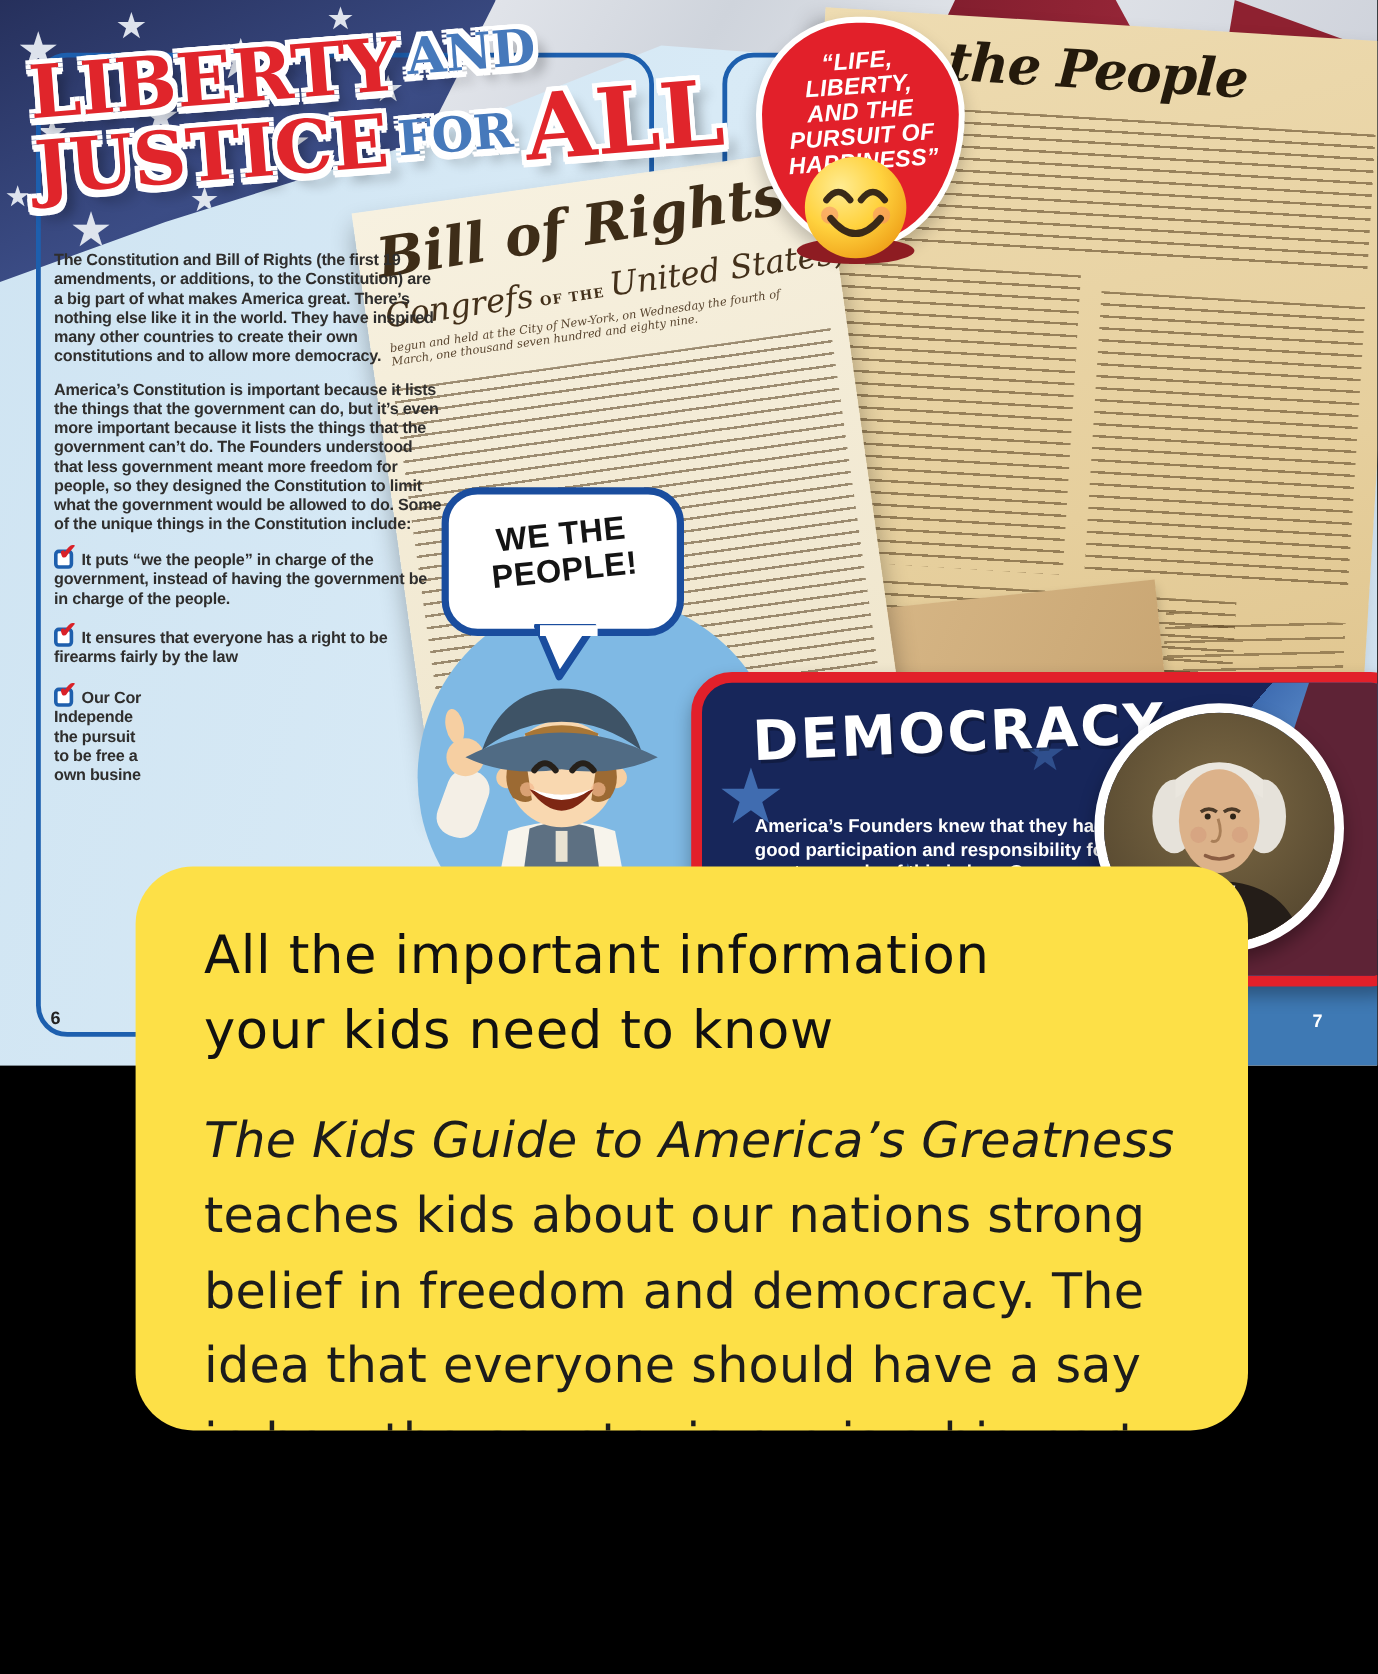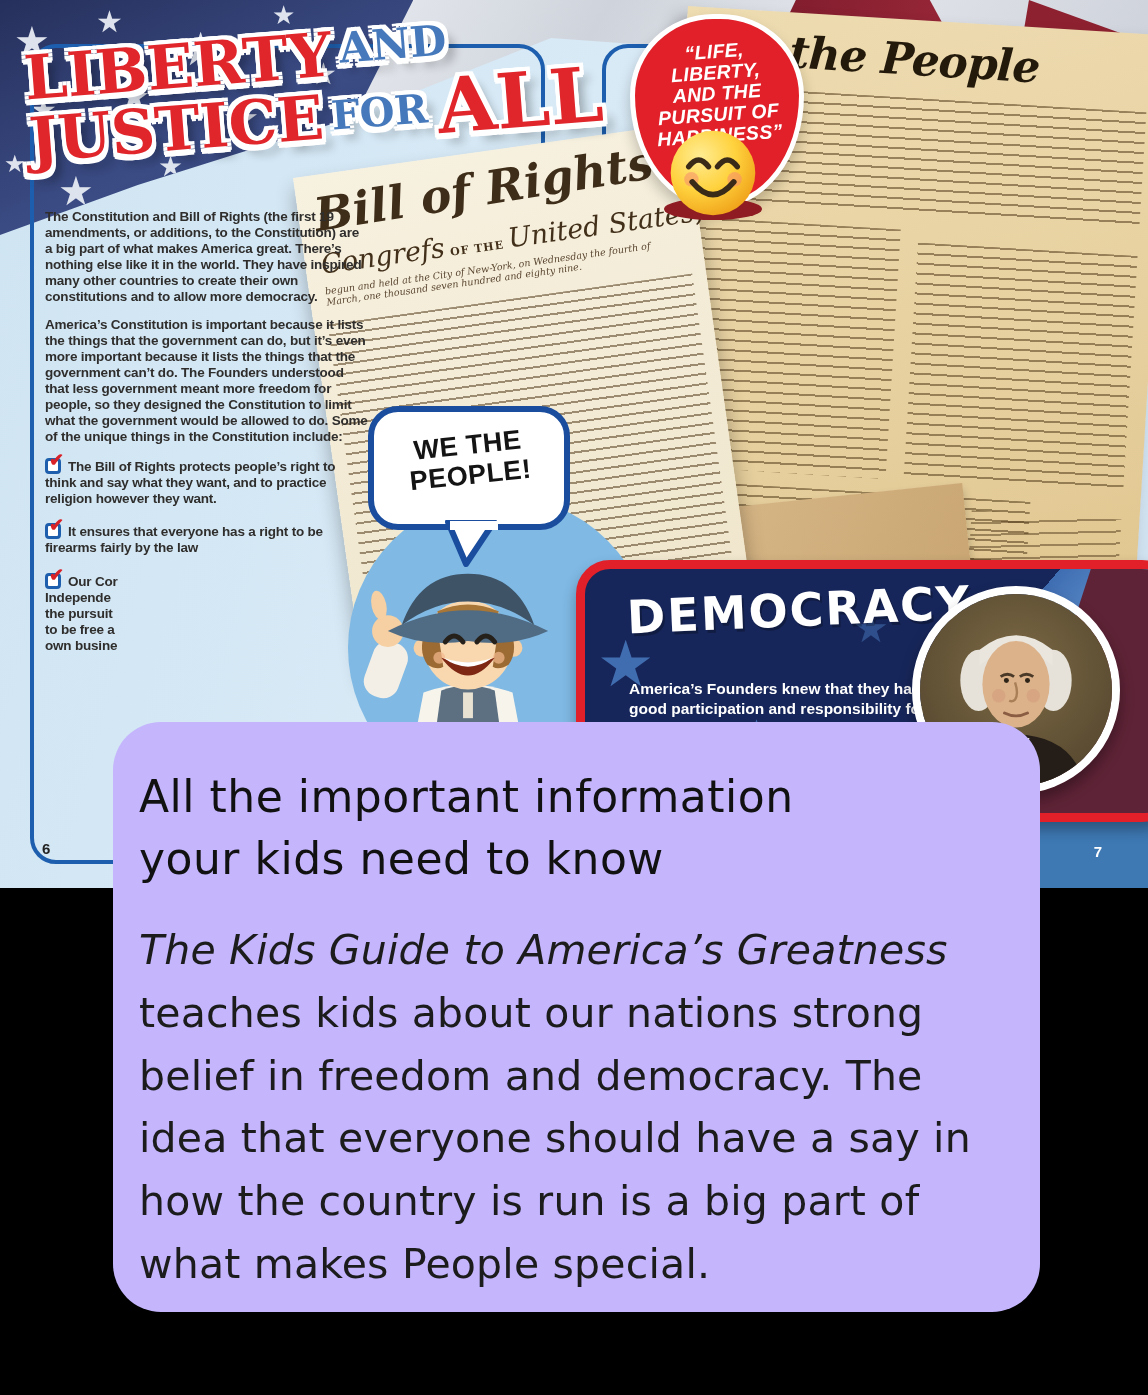--- a/index.html
+++ b/index.html
@@ -124,22 +124,22 @@
   
   .portrait{ position:absolute; left:912px; top:586px; width:208px; height:208px; z-index:6;
     border-radius:50%; border:8px solid #fff; overflow:hidden; box-shadow:0 8px 14px rgba(0,0,0,.35); }
   .portrait svg{ display:block; width:100%; height:100%; }
   
   .footer-bar{ position:absolute; left:576px; top:813px; width:572px; height:75px;
     background:#3e79b4; z-index:4; }
   .pg-right{ position:absolute; right:46px; top:30px; color:#fff; font-weight:bold; font-size:15px; }
   .pg-left{ position:absolute; left:42px; top:840px; color:#222; font-weight:bold; font-size:15px; z-index:6; }
   
-  .card{ position:absolute; left:113px; top:722px; width:927px; height:590px; z-index:10;
-    background:#c4b5fd; border-radius:48px; padding:44px 50px 0 26px; overflow:hidden;
+  .card{ position:absolute; left:113px; top:722px; width:927px; height:470px; z-index:10;
+    background:#fde047; border-radius:48px; padding:44px 50px 0 57px; overflow:hidden;
     font-family:"DejaVu Sans", sans-serif; }
   .card-headline{ font-size:44px; line-height:1.4; color:#111; letter-spacing:.5px;
     white-space:pre-line; font-weight:500; }
   .card-body{ margin-top:30px; font-size:41px; line-height:1.53; color:#1c1c1c; letter-spacing:.2px; }
   .card-body i{ font-style:italic; }
 </style>
 </head>
 <body>
 
 <div class="stage">
@@ -225,21 +225,21 @@
       <path d="M23 43 q11 -15 22 0" stroke="#3a2a18" stroke-width="6" fill="none" stroke-linecap="round"></path>
       <path d="M55 43 q11 -15 22 0" stroke="#3a2a18" stroke-width="6" fill="none" stroke-linecap="round"></path>
       <path d="M27 60 q23 28 46 0" stroke="#3a2a18" stroke-width="6.5" fill="none" stroke-linecap="round"></path>
     </svg>
 
     <div class="col">
       <p>The Constitution and Bill of Rights (the first 19 amendments, or additions, to the Constitution) are a big part of what makes America great. There’s nothing else like it in the world. They have inspired many other countries to create their own constitutions and to allow more democracy.</p>
       <p>America’s Constitution is important because it lists the things that the government can do, but it’s even more important because it lists the things that the government can’t do. The Founders understood that less government meant more freedom for people, so they designed the Constitution to limit what the government would be allowed to do. Some of the unique things in the Constitution include:</p>
 
       <div class="chk-item">
-        <span class="chk"></span><span>The Bill of Rights protects people’s right to think and say what they want, and to practice religion however they want.</span>
+        <span class="chk"></span><span>It puts “we the people” in charge of the government, instead of having the government be in charge of the people.</span>
       </div>
       <div class="chk-item">
         <span class="chk"></span><span>It ensures that everyone has a right to be firearms fairly by the law</span>
       </div>
       <div class="chk-item">
         <span class="chk"></span><span style="white-space:nowrap">Our Cor</span>
         <span class="frag">Independe</span>
         <span class="frag">the pursuit</span>
         <span class="frag">to be free a</span>
         <span class="frag">own busine</span>

